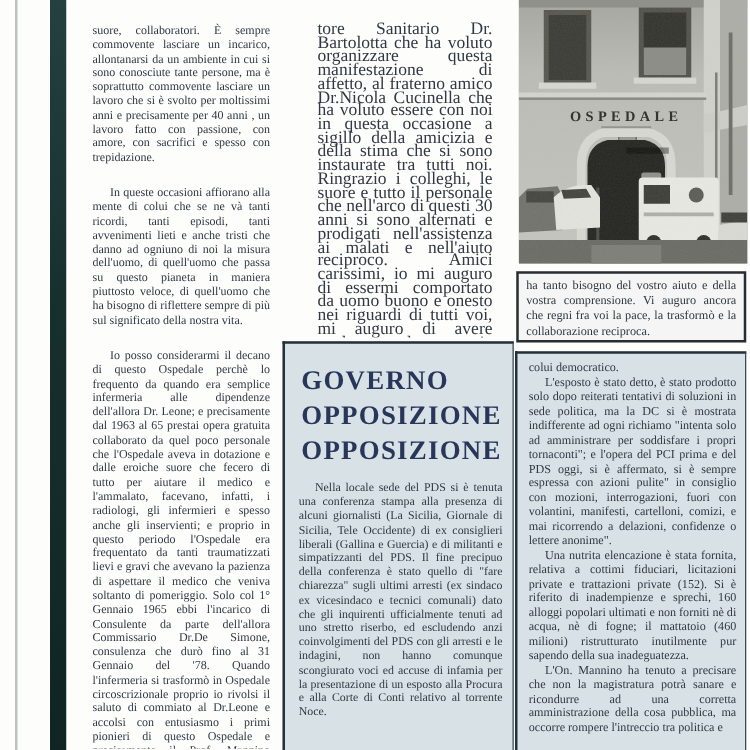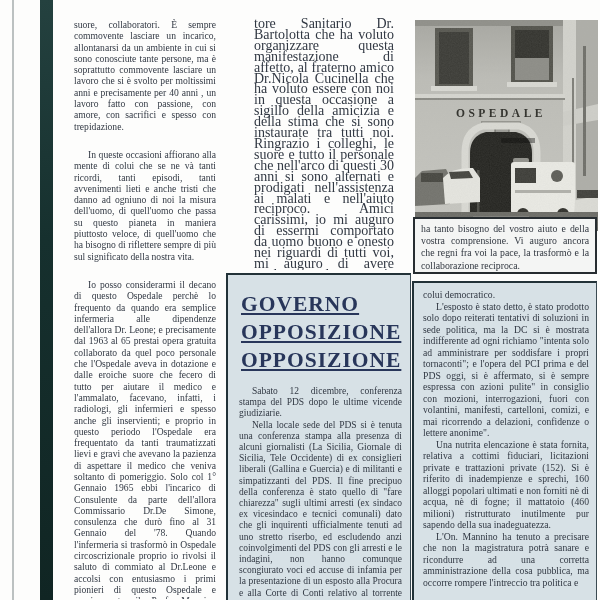--- a/index.html
+++ b/index.html
@@ -10,38 +10,38 @@
   }
   .page{position:absolute;inset:0;background:#fdfdfc;}
   .scan-line{position:absolute;left:12px;top:0;width:2px;height:600px;background:#bcc1c1;}
   .side-bar{position:absolute;left:40px;top:0;width:13px;height:600px;
     background:linear-gradient(180deg,#24413f 0%,#16302e 40%,#102523 100%);}
   .col{position:absolute;text-align:justify;color:#313843;hyphens:auto;overflow:hidden;}
   .col p{margin:17px;text-indent:14px;}
   .col p.noindent{text-indent:0;}
   .col1{left:57px;top:2px;width:176px;height:597px;font-size:9.6px;line-height:11.3px;}
   .col2{left:237px;top:2px;width:174px;height:268px;font-size:14px;line-height:10.9px;}
-  .photo{position:absolute;left:415px;top:0;width:183px;height:211px;overflow:hidden;background:#b9b9b3;margin-top:20px;}
+  .photo{position:absolute;left:415px;top:0;width:183px;height:211px;overflow:hidden;background:#b9b9b3;}
   .photo svg{display:block;}
   .endbox{position:absolute;left:413px;top:217px;width:184px;height:57px;
     background:#f4f5f4;border:2px solid #272d31;box-sizing:border-box;
     padding:4px 6px;text-align:justify;color:#30363f;
     font-size:9.8px;line-height:12.2px;overflow:hidden;}
   .endbox p{margin:0;}
   .bluebox{position:absolute;background:#d7e1e6;box-sizing:border-box;overflow:hidden;
     border-top:2px solid #223238;border-left:2px solid #223238;border-right:1.5px solid #3a4a52;
     color:#313843;text-align:justify;}
   .bluebox p{margin:0;text-indent:13px;}
   .bluebox p.noindent{text-indent:0;}
   .bb-mid{left:226px;top:273px;width:185px;height:327px;}
   .bb-right{left:412px;top:281px;width:185px;height:319px;
     padding:6px 7px 0 9px;font-size:9.7px;line-height:11.5px;}
   .headline{padding:15px 8px 10px 13px;
     font-weight:bold;font-size:21.5px;line-height:28px;letter-spacing:1px;
-    color:#28365a;text-align:left;text-decoration:underline;}
+    color:#28365a;text-align:left;}
   .a2body{padding:2px 8px 0 11px;font-size:9.5px;line-height:11.2px;}
 </style>
 </head>
 <body>
 
 <div class="page">
 
   <div class="scan-line"></div>
   <div class="side-bar"></div>
 
@@ -124,21 +124,20 @@
     <p class="noindent">ha tanto bisogno del vostro aiuto e della vostra comprensione. Vi auguro ancora che regni fra voi la pace, la trasformò e la collaborazione reciproca.</p>
   </div>
 
   <div class="bluebox bb-mid">
     <div class="headline">
       <div>GOVERNO</div>
       <div>OPPOSIZIONE</div>
       <div>OPPOSIZIONE</div>
     </div>
     <div class="a2body">
-      <p>Sabato 12 dicembre, conferenza stampa del PDS dopo le ultime vicende giudiziarie.</p>
       <p>Nella locale sede del PDS si è tenuta una conferenza stampa alla presenza di alcuni giornalisti (La Sicilia, Giornale di Sicilia, Tele Occidente) di ex consiglieri liberali (Gallina e Guercia) e di militanti e simpatizzanti del PDS. Il fine precipuo della conferenza è stato quello di "fare chiarezza" sugli ultimi arresti (ex sindaco ex vicesindaco e tecnici comunali)  dato che gli inquirenti ufficialmente tenuti ad uno stretto riserbo, ed escludendo anzi coinvolgimenti del PDS con gli arresti e le indagini,  non hanno comunque scongiurato voci ed accuse di infamia per la presentazione di un esposto alla Procura e alla Corte di Conti relativo al torrente Noce.</p>
     </div>
   </div>
 
   <div class="bluebox bb-right">
     <p class="noindent">colui democratico.</p>
     <p>L'esposto è stato detto, è stato prodotto solo dopo reiterati tentativi di soluzioni in sede politica, ma la DC si è mostrata indifferente ad ogni richiamo "intenta solo ad amministrare per soddisfare i propri tornaconti"; e l'opera del PCI prima e del PDS oggi, si è affermato, si è sempre espressa con azioni pulite" in consiglio con mozioni, interrogazioni, fuori con volantini, manifesti, cartelloni, comizi, e mai ricorrendo a delazioni, confidenze o lettere anonime".</p>
     <p>Una nutrita elencazione è stata fornita, relativa a cottimi fiduciari, licitazioni private e trattazioni private (152). Si è riferito di inadempienze e sprechi, 160 alloggi popolari ultimati e non forniti nè di acqua, nè di fogne; il mattatoio (460 milioni) ristrutturato inutilmente pur sapendo della sua inadeguatezza.</p>
     <p>L'On. Mannino ha tenuto a precisare che non la magistratura potrà sanare e ricondurre ad una corretta amministrazione della cosa pubblica, ma occorre rompere l'intreccio tra politica e</p>
   </div>

